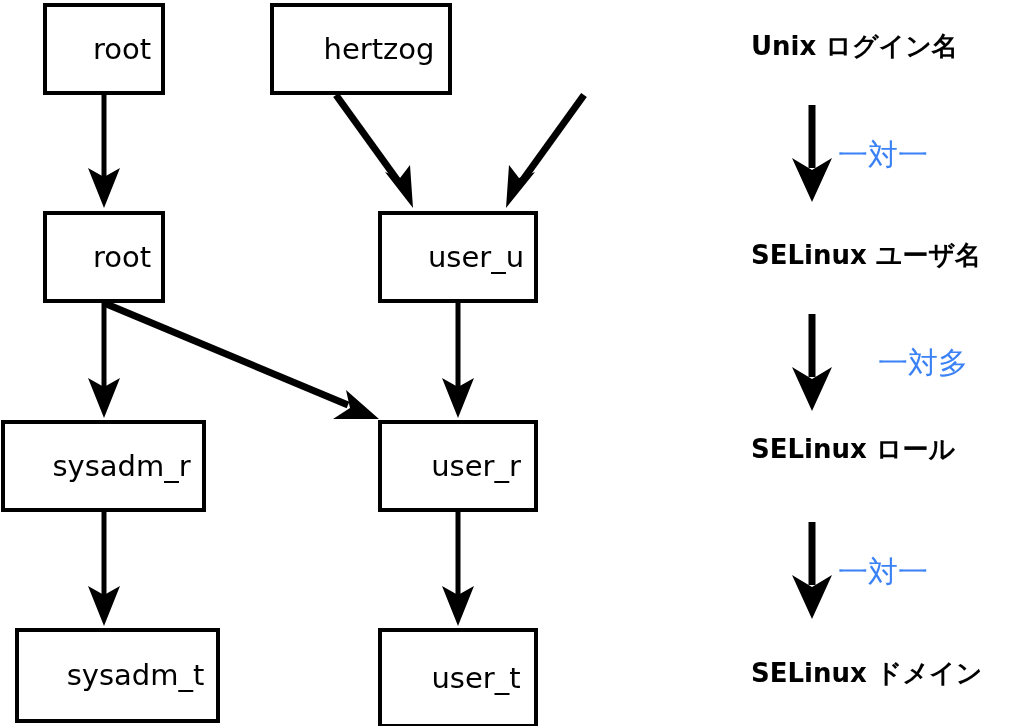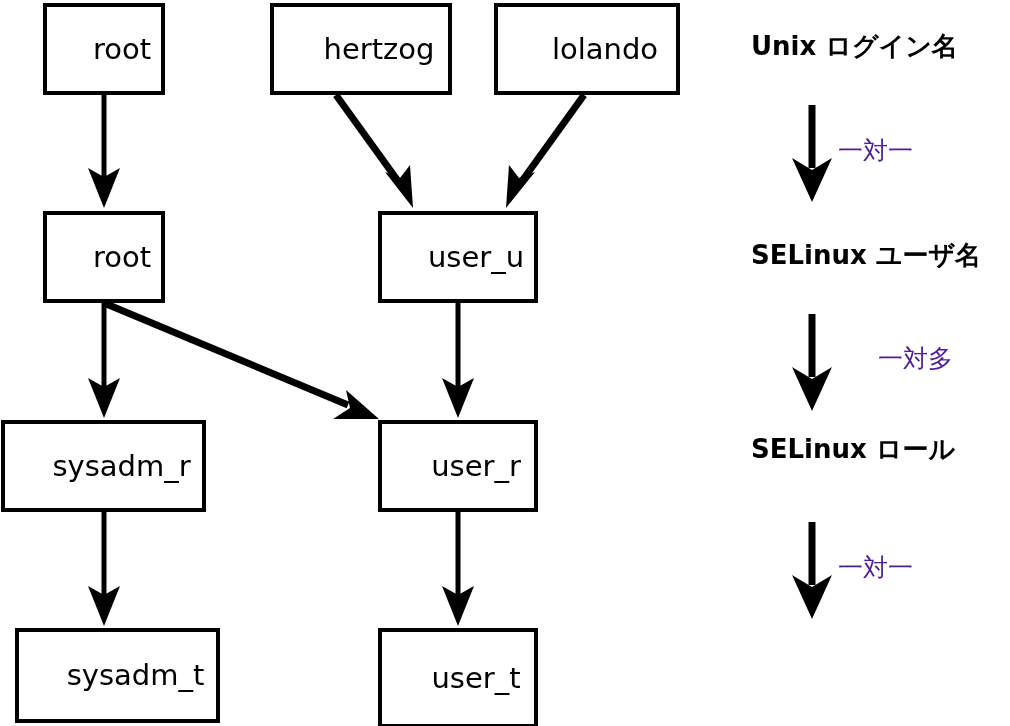--- a/index.html
+++ b/index.html
@@ -49,24 +49,24 @@
     position: absolute;
     font-family: "DejaVu Sans", "Liberation Sans", sans-serif;
     font-size: 26px;
     font-weight: 700;
     color: #000000;
     white-space: nowrap;
     line-height: 1;
   }
   .legend-edge-label {
     position: absolute;
-    font-family: Liberation Mono, monospace;
-    font-size: 25px;
+    font-family: Liberation Sans, sans-serif;
+    font-size: 30px;
     font-weight: 400;
-    color: #4c1d95;
+    color: #3b82f6;
     white-space: nowrap;
     line-height: 1;
   }
 </style>
 </head>
 <body>
 
 <div id="diagram-root">
 
   <svg id="diagram-svg" viewBox="0 0 1010 726" xmlns="http://www.w3.org/2000/svg">
@@ -128,23 +128,20 @@
   </svg>
 
   <div class="node-box" style="left:43px; top:3px; width:122px; height:92px;">
     <span class="node-label">root</span>
   </div>
 
   <div class="node-box" style="left:270px; top:3px; width:182px; height:92px;">
     <span class="node-label">hertzog</span>
   </div>
 
-  <div class="node-box" style="left:494px; top:3px; width:186px; height:92px;">
-    <span class="node-label">lolando</span>
-  </div>
 
   <div class="node-box" style="left:43px; top:211px; width:122px; height:92px;">
     <span class="node-label">root</span>
   </div>
 
   <div class="node-box" style="left:378px; top:211px; width:160px; height:92px;">
     <span class="node-label">user_u</span>
   </div>
 
   <div class="node-box" style="left:1px; top:420px; width:205px; height:92px;align-items:center;">
@@ -162,20 +159,21 @@
   <div class="node-box" style="left:378px; top:628px; width:160px; height:100px;">
     <span class="node-label">user_t</span>
   </div>
 
   <div class="legend-title" style="left:751px; top:33px;">Unix ログイン名</div>
 
   <div class="legend-title" style="left:751px; top:242px;">SELinux ユーザ名</div>
 
   <div class="legend-title" style="left:751px; top:436px;">SELinux ロール</div>
 
+  <div class="legend-title" style="left:751px; top:660px;">SELinux ドメイン</div>
 
   <div class="legend-edge-label" style="left:838px; top:140px;">一対一</div>
 
   <div class="legend-edge-label" style="left:838px; top:348px;margin-left:40px;">一対多</div>
 
   <div class="legend-edge-label" style="left:838px; top:557px;">一対一</div>
 
 </div>
 
 </body></html>

